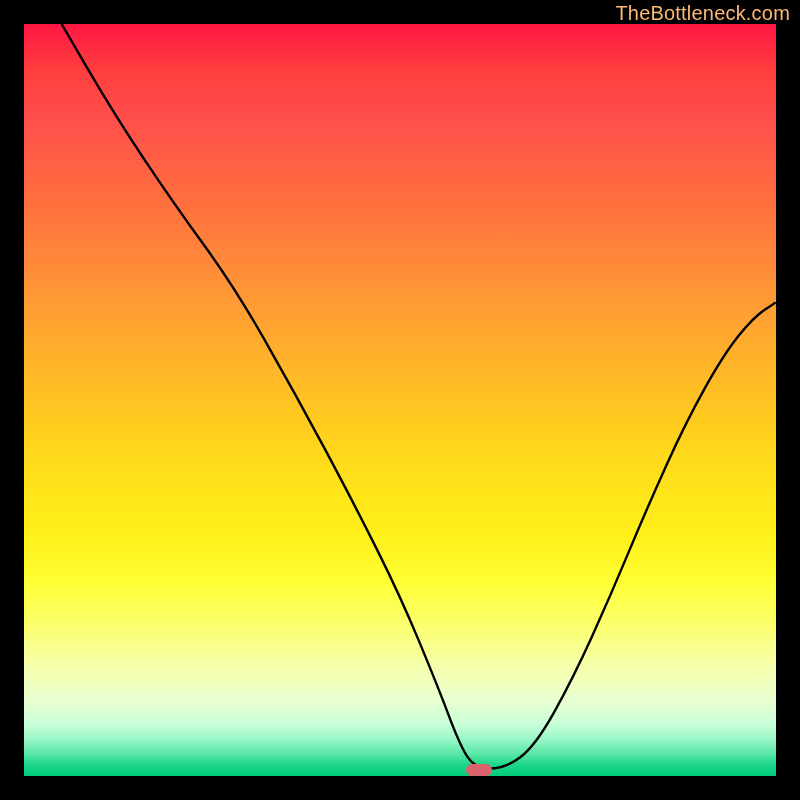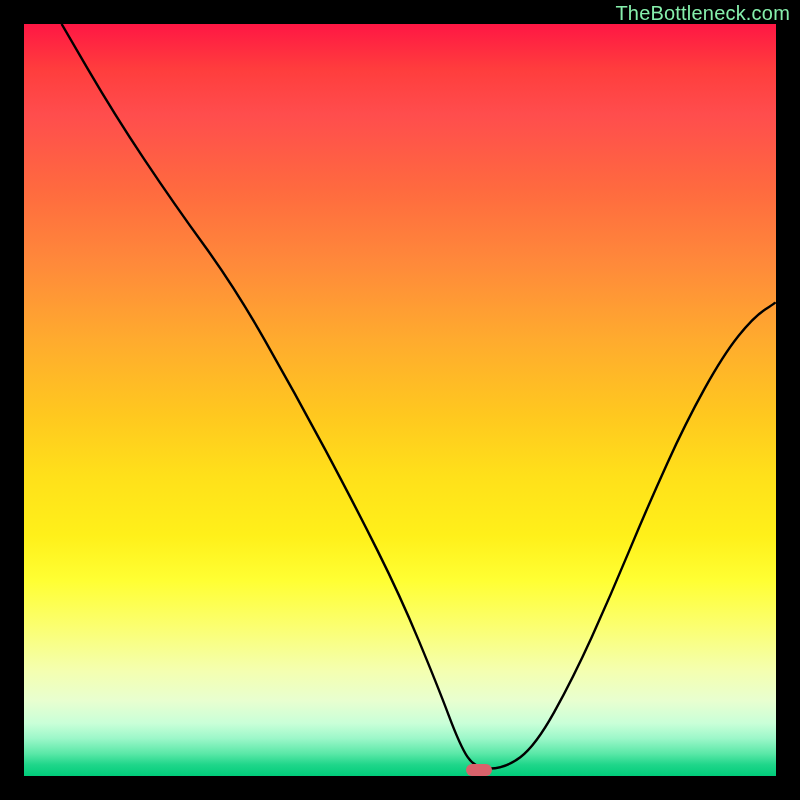--- a/index.html
+++ b/index.html
@@ -57,21 +57,21 @@
     position: absolute;
     width: 26px;
     height: 12px;
     background: #d9626b;
     border-radius: 6px;
   }
   .watermark {
     position: absolute;
     top: 2px;
     right: 10px;
-    color: #86efac;
+    color: #fdba74;
     font-family: Arial, Helvetica, sans-serif;
     font-size: 20px;
     letter-spacing: 0.2px;
   }
 </style>
 </head>
 <body>
 
 <div class="frame"></div>
 <div class="plot"></div>

